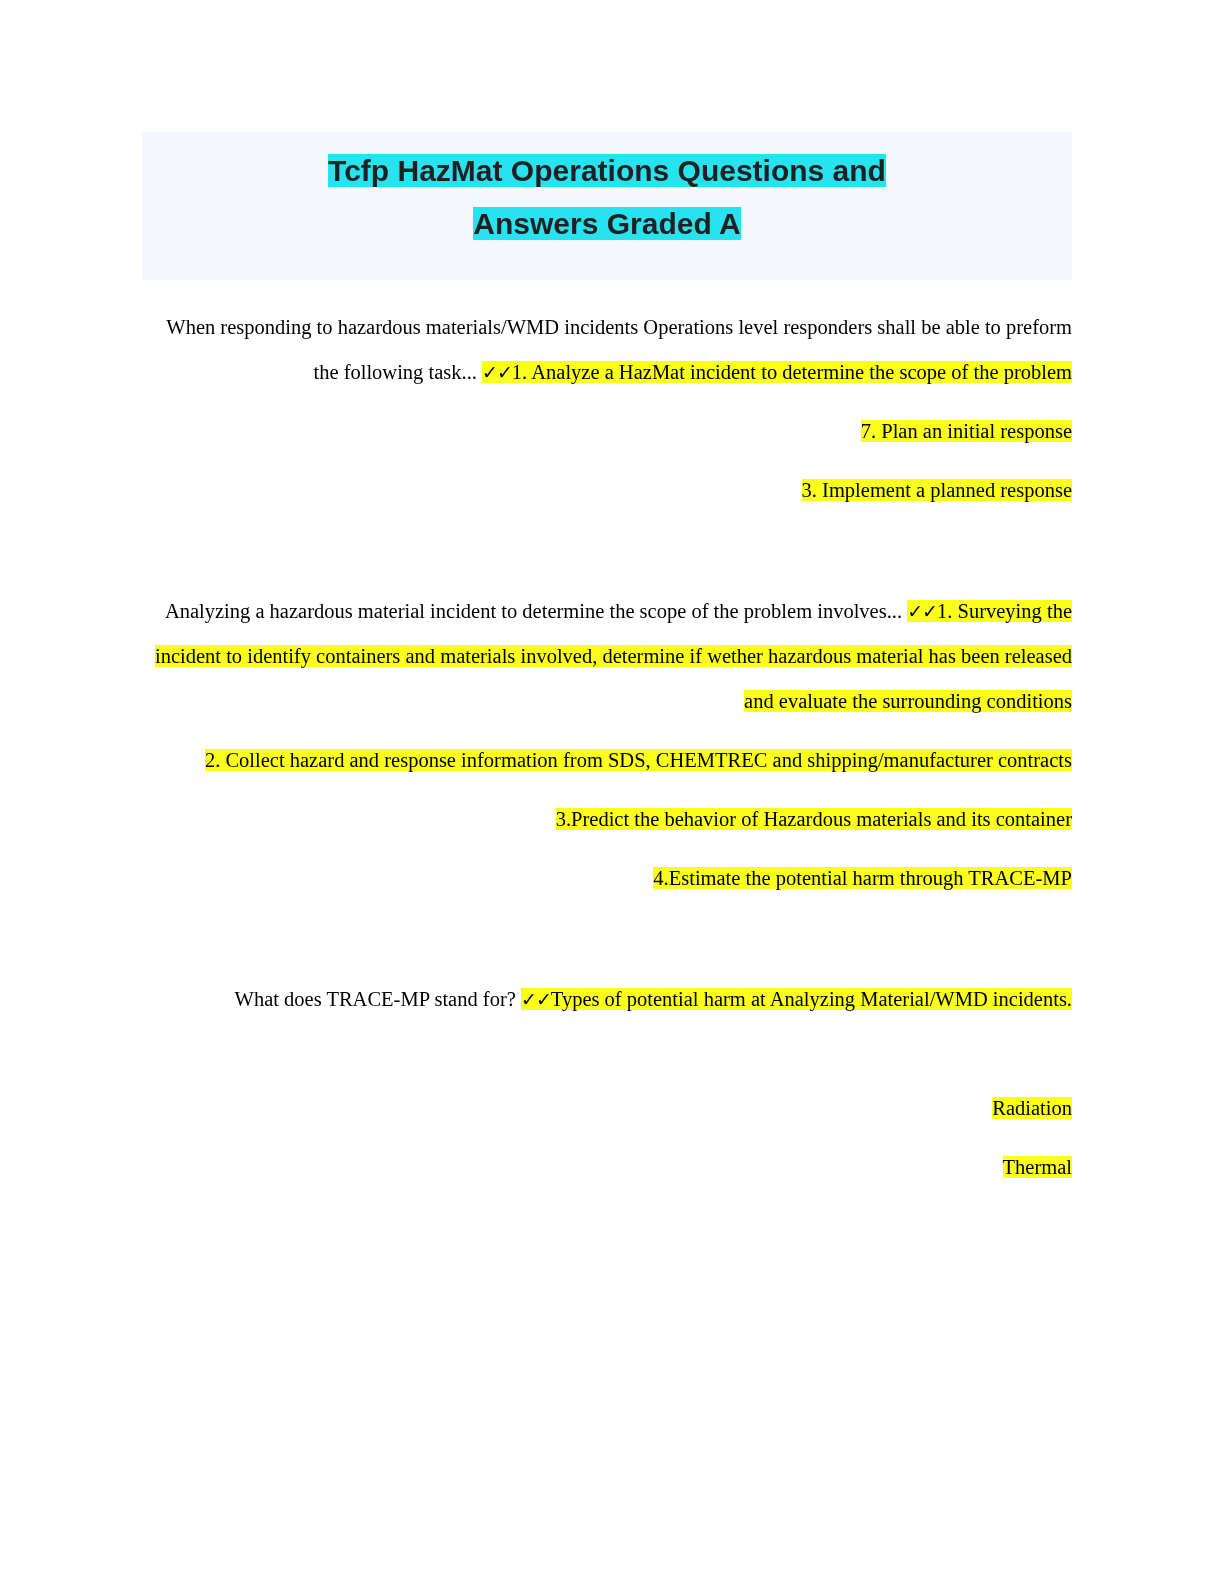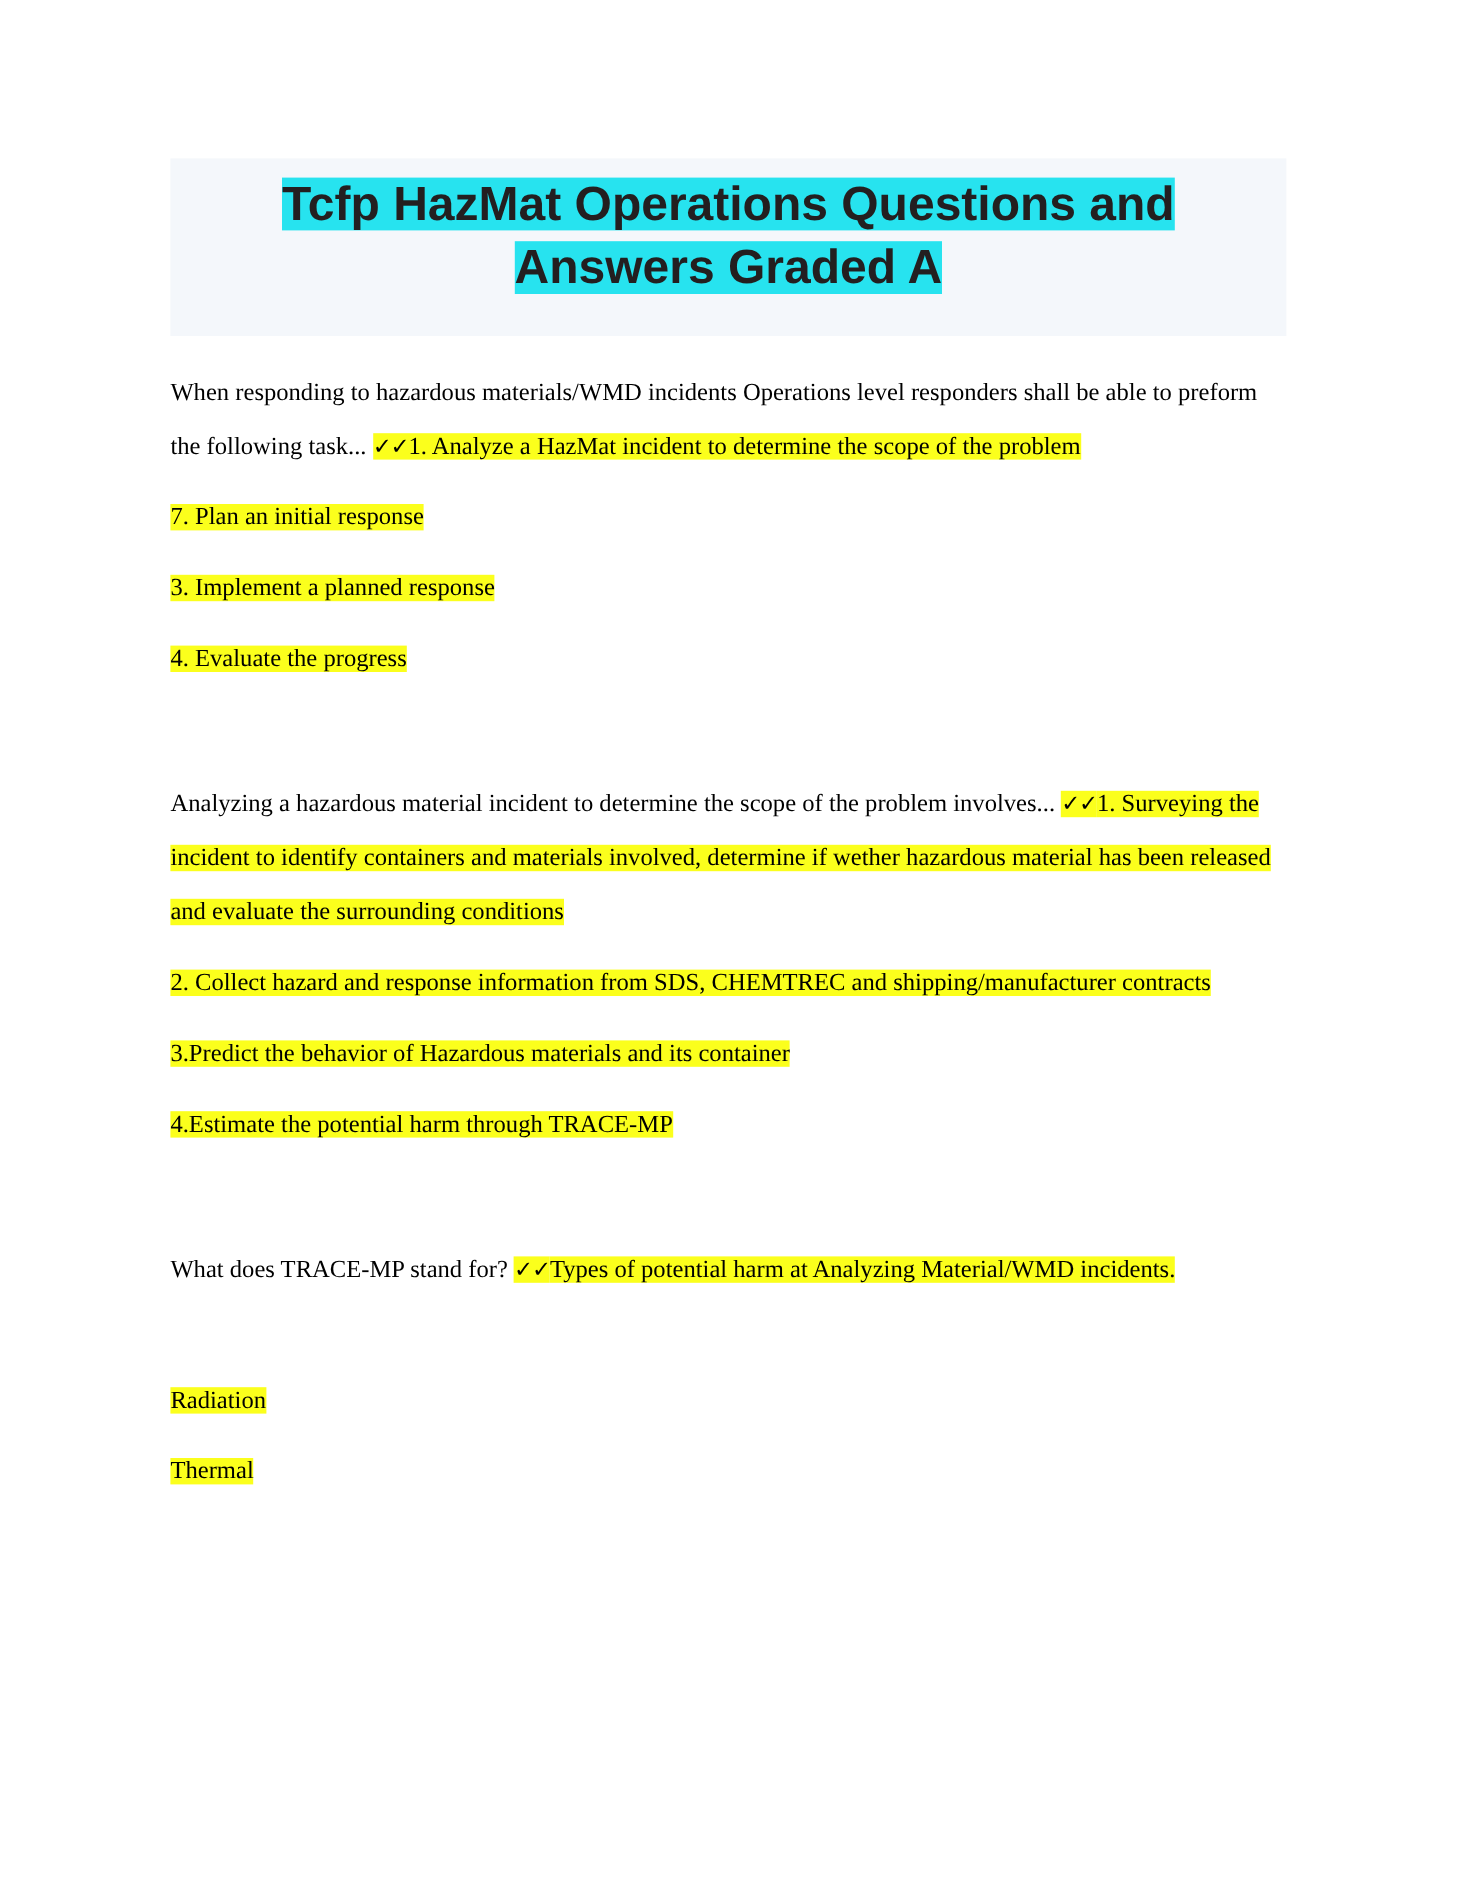--- a/index.html
+++ b/index.html
@@ -26,42 +26,42 @@
     position: absolute;
     left: 142px;
     top: 132px;
     width: 930px;
     background: #f4f7fb;
     padding: 0;
   }
   .title-text {
     font-family: "Liberation Sans", sans-serif;
     font-weight: bold;
-    font-size: 40px;
+    font-size: 30px;
     line-height: 53px;
     text-align: center;
     color: #231f20;
     padding: 12px 6px 30px 6px;
     margin: 0;
   }
   .title-text span.hl {
     background: #27e3ef;
     box-shadow: 0 0 0 0 #27e3ef;
   }
   .body-area {
     position: absolute;
     left: 142px;
     top: 305px;
     width: 930px;
   }
   .para {
     font-size: 20.5px;
     line-height: 45px;
     margin: 0 0 14px 0;
-    text-align: left;
+    text-align: right;
   }
   .gap-lg {
     height: 62px;
   }
   .gap-md {
     height: 50px;
   }
   .hlY {
     background: #fbff1c;
   }
@@ -91,23 +91,20 @@
     </p>
 
     <p class="para">
       <span class="hlY">7. Plan an initial response</span>
     </p>
 
     <p class="para">
       <span class="hlY">3. Implement a planned response</span>
     </p>
 
-    <p class="para">
-      <span class="hlY">4. Evaluate the progress</span>
-    </p>
 
     <div class="gap-lg"></div>
 
     <p class="para">
       <span>Analyzing a hazardous material incident to determine the scope of the problem involves... </span><span class="hlY checks">✓✓</span><span class="hlY">1. Surveying the incident to identify containers and materials involved, determine if wether hazardous material has been released and evaluate the surrounding conditions</span>
     </p>
 
     <p class="para">
       <span class="hlY">2. Collect hazard and response information from SDS, CHEMTREC and shipping/manufacturer contracts</span>
     </p>

